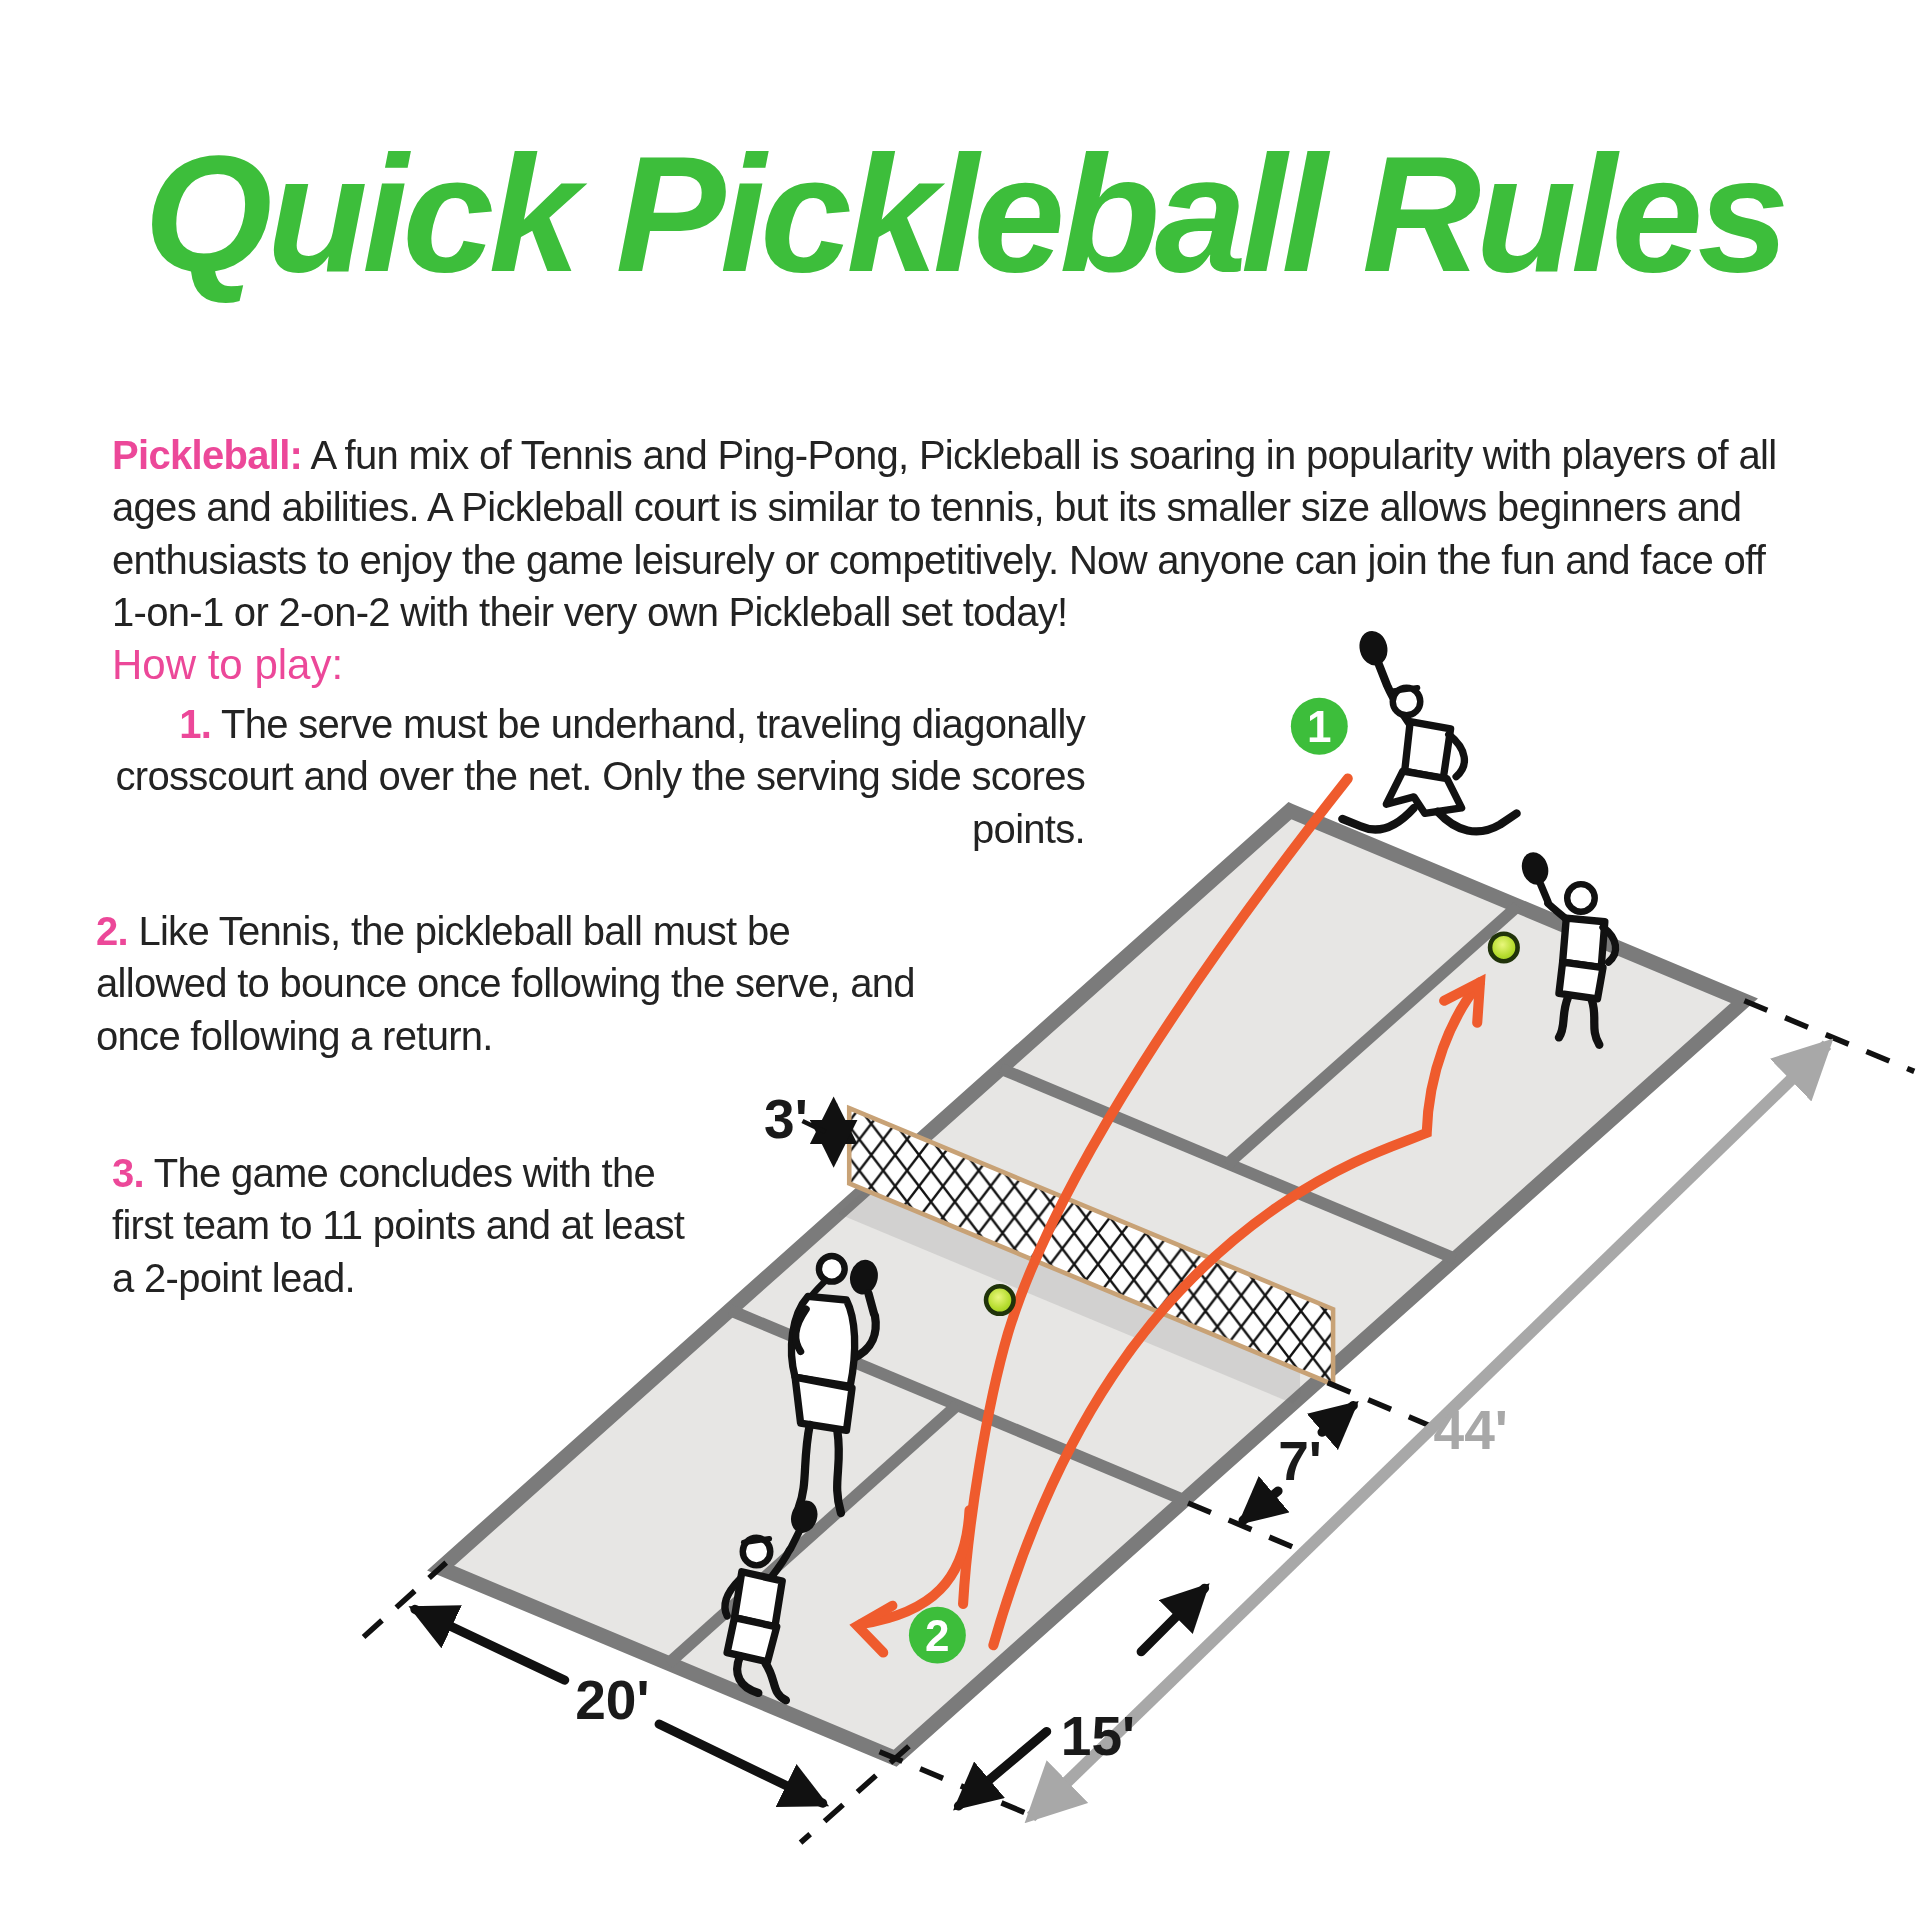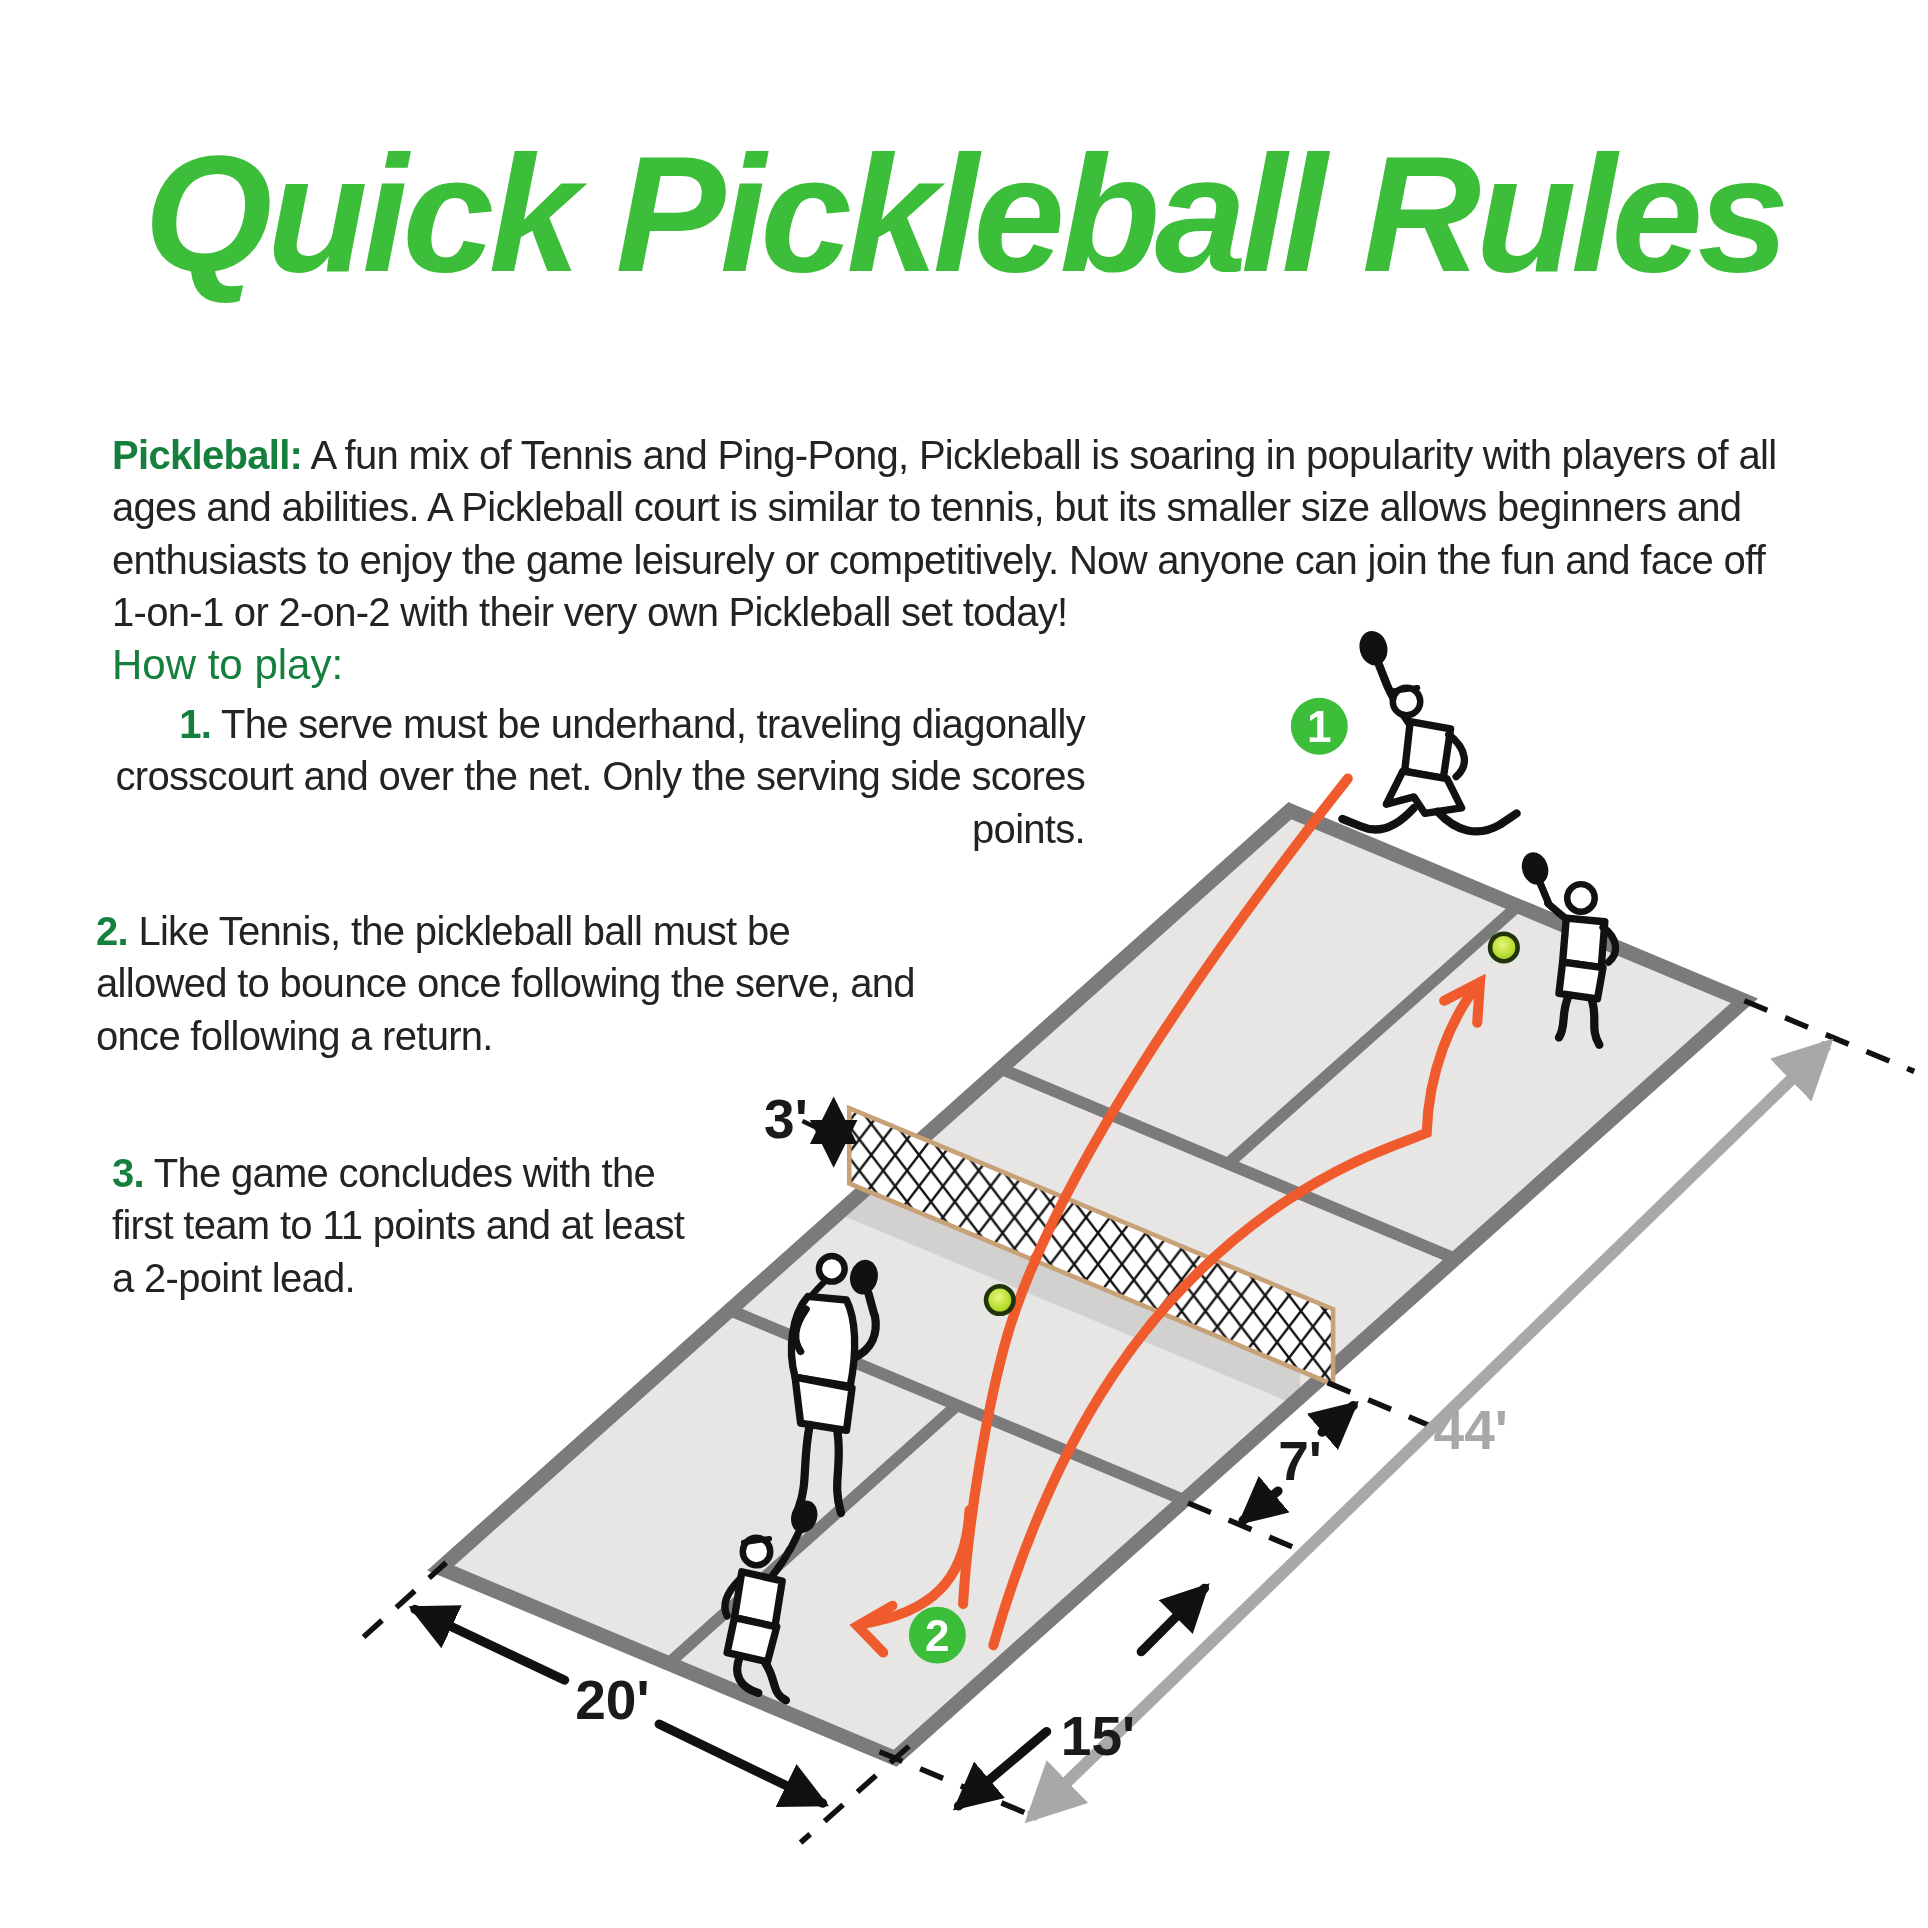--- a/index.html
+++ b/index.html
@@ -3,21 +3,21 @@
 <meta charset="utf-8">
 <style>
   html,body{margin:0;padding:0;background:#fff;}
   .page{position:relative;width:1928px;height:1928px;background:#fff;overflow:hidden;
         font-family:"Liberation Sans",sans-serif;color:#232323;}
   .title{position:absolute;left:0;right:0;top:108px;text-align:center;
          font-size:165px;font-weight:bold;font-style:italic;letter-spacing:-5.5px;
          color:#3dbe3b;white-space:nowrap;margin-top:12px;}
   .intro{position:absolute;left:112px;top:389px;width:1667px;
          font-size:40px;line-height:1.31;letter-spacing:-0.7px;}
-  .intro b,.howto-heading,.rule b{color:#15803d;}
+  .intro b,.howto-heading,.rule b{color:#ec4899;}
   .howto-heading{position:absolute;left:112px;top:641px;font-size:42px;font-weight:normal;}
   .rule{position:absolute;font-size:40px;line-height:1.31;letter-spacing:-0.7px;}
   .rule1{left:112px;top:698px;width:973px;text-align:right;}
   .rule2{left:96px;top:905px;width:831px;}
   .rule3{left:112px;top:1107px;width:601px;margin-top:40px;}
   svg.diagram{position:absolute;left:0;top:0;width:1928px;height:1928px;}
   svg .dimlabel{font-family:"Liberation Sans",sans-serif;font-weight:bold;font-size:60px;fill:#1a1a1a;}
   svg .dimgray{fill:#a8a8a8;}
   svg .marker-num{font-family:"Liberation Sans",sans-serif;font-weight:bold;font-size:48px;fill:#fff;text-anchor:middle;}
 </style>

